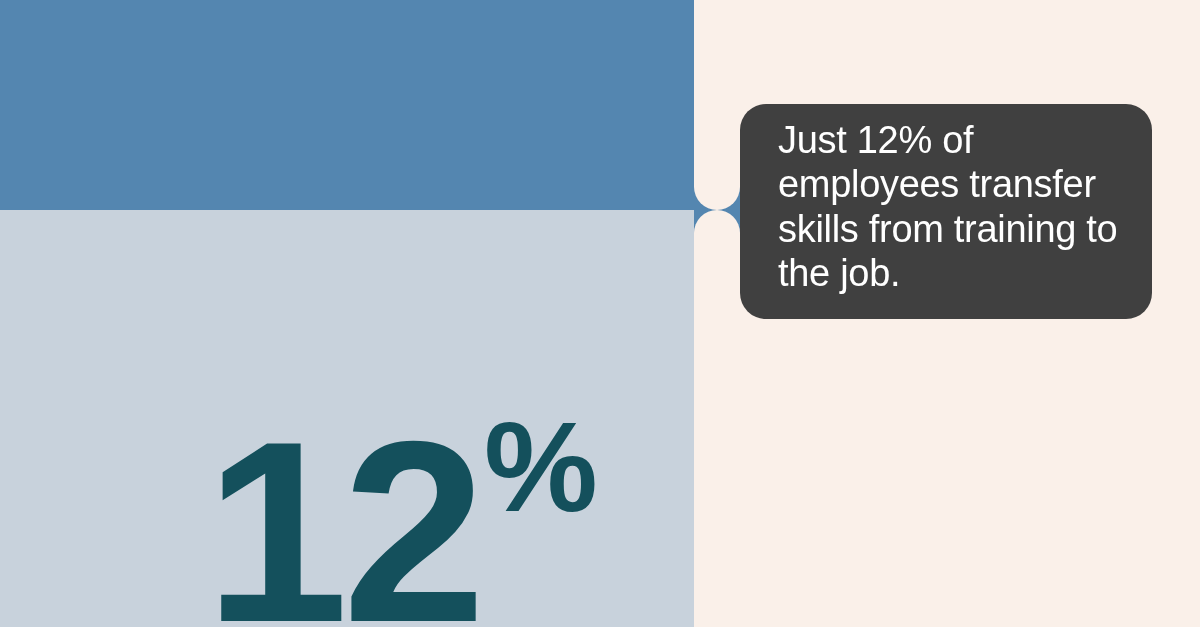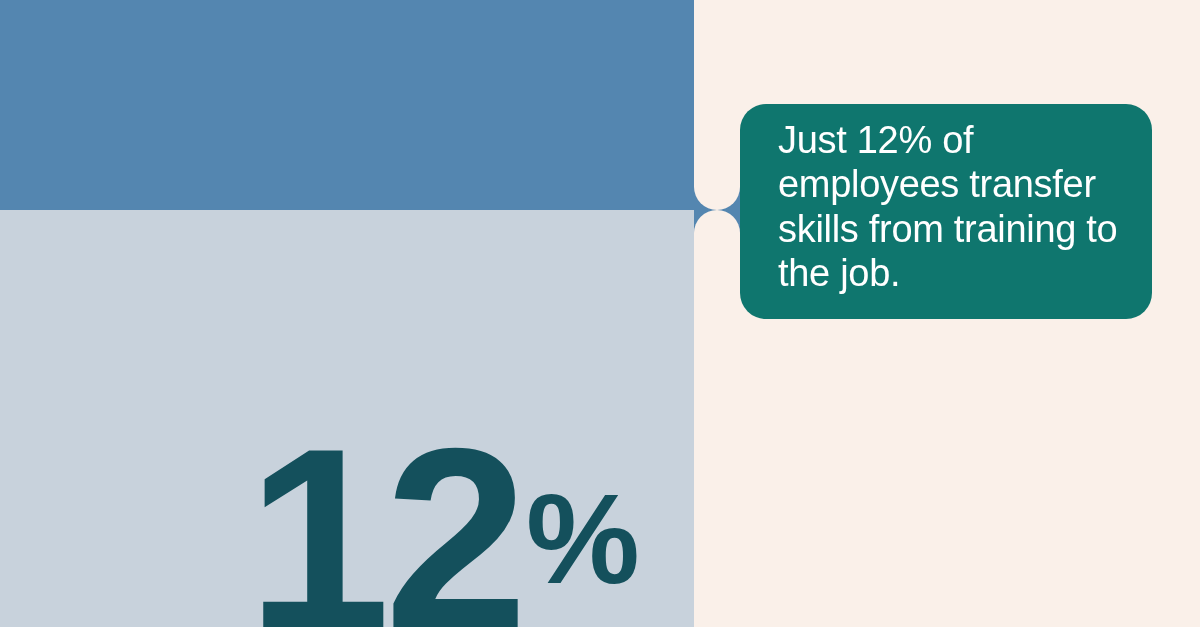--- a/index.html
+++ b/index.html
@@ -45,24 +45,23 @@
   .stat-wrap {
     position: absolute;
     left: 0;
     top: 210px;
     width: 694px;
     height: 417px;
   }
   .stat-inner {
     position: absolute;
     left: 205px;
-    top: 12px;
+    top: 5px;
     display: flex;
-    align-items: center;
-    margin-left: 42px;
+    align-items: flex-start;
   }
   .stat-number {
     font-family: "Liberation Sans", sans-serif;
     font-size: 258px;
     font-weight: 700;
     line-height: 1;
     color: #14505c;
     letter-spacing: -6px;
     position: relative;
     top: 188px;
@@ -89,21 +88,21 @@
     background: #faf0e9;
   }
 
   
   .callout {
     position: absolute;
     left: 740px;
     top: 104px;
     width: 412px;
     height: 215px;
-    background: #0f766e;
+    background: #404040;
     border-radius: 26px;
   }
   
   .callout-bridge {
     position: absolute;
     left: 694px;
     top: 186px;
     width: 60px;
     height: 48px;
     background: #5486b0;

